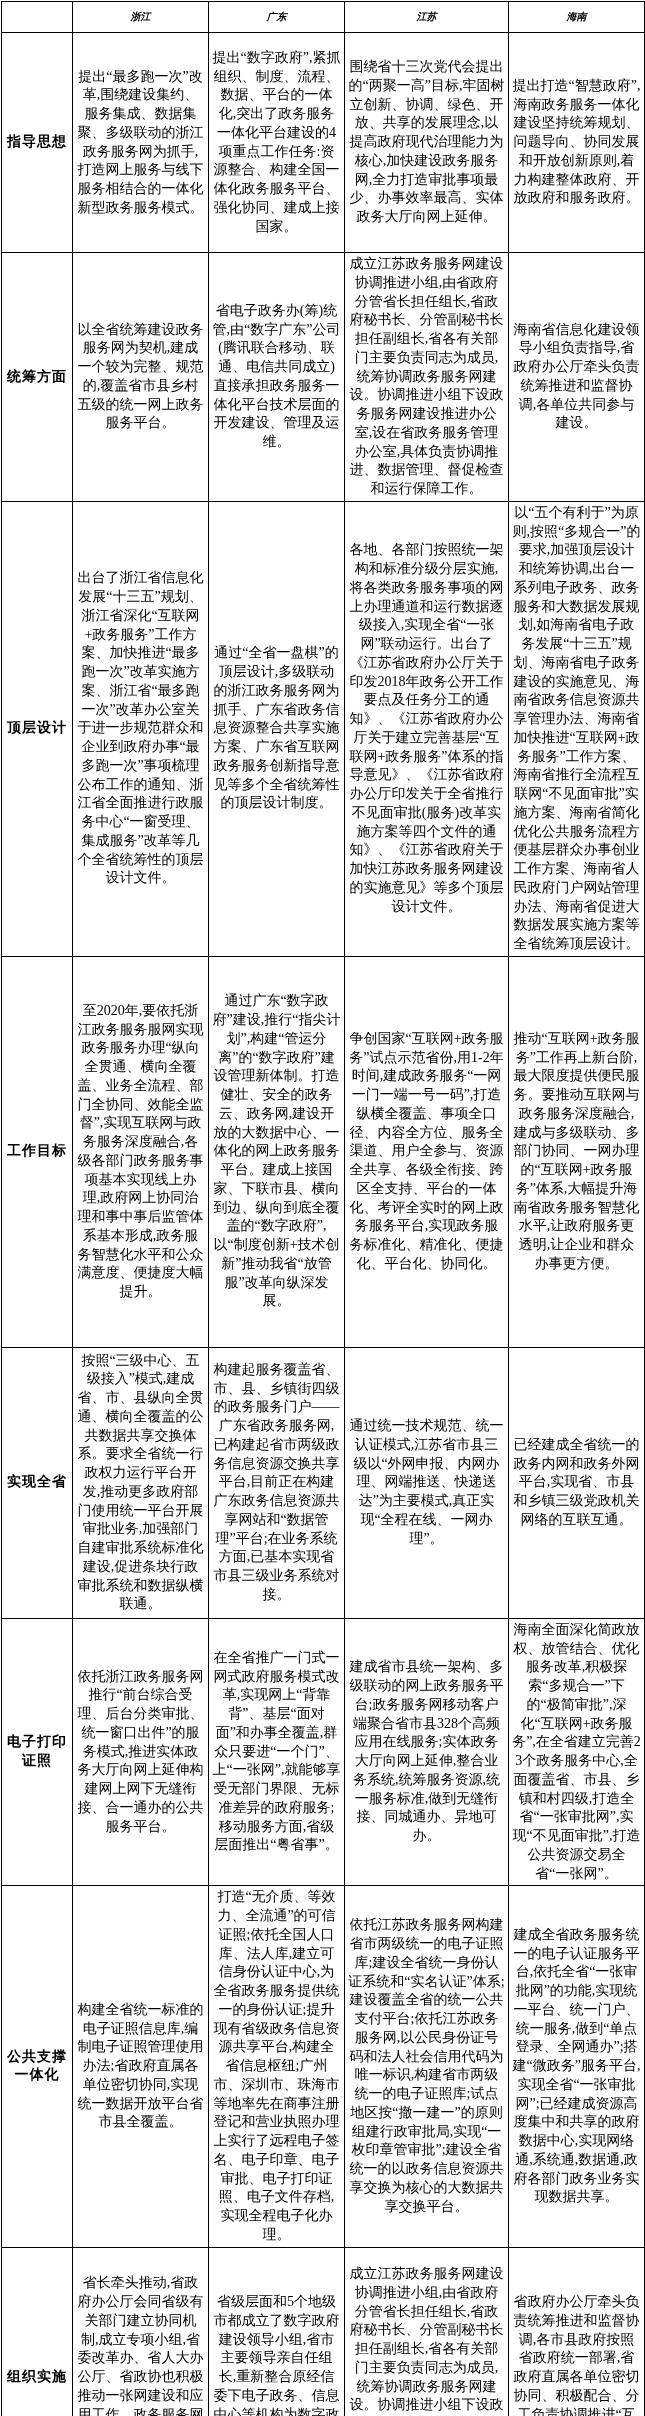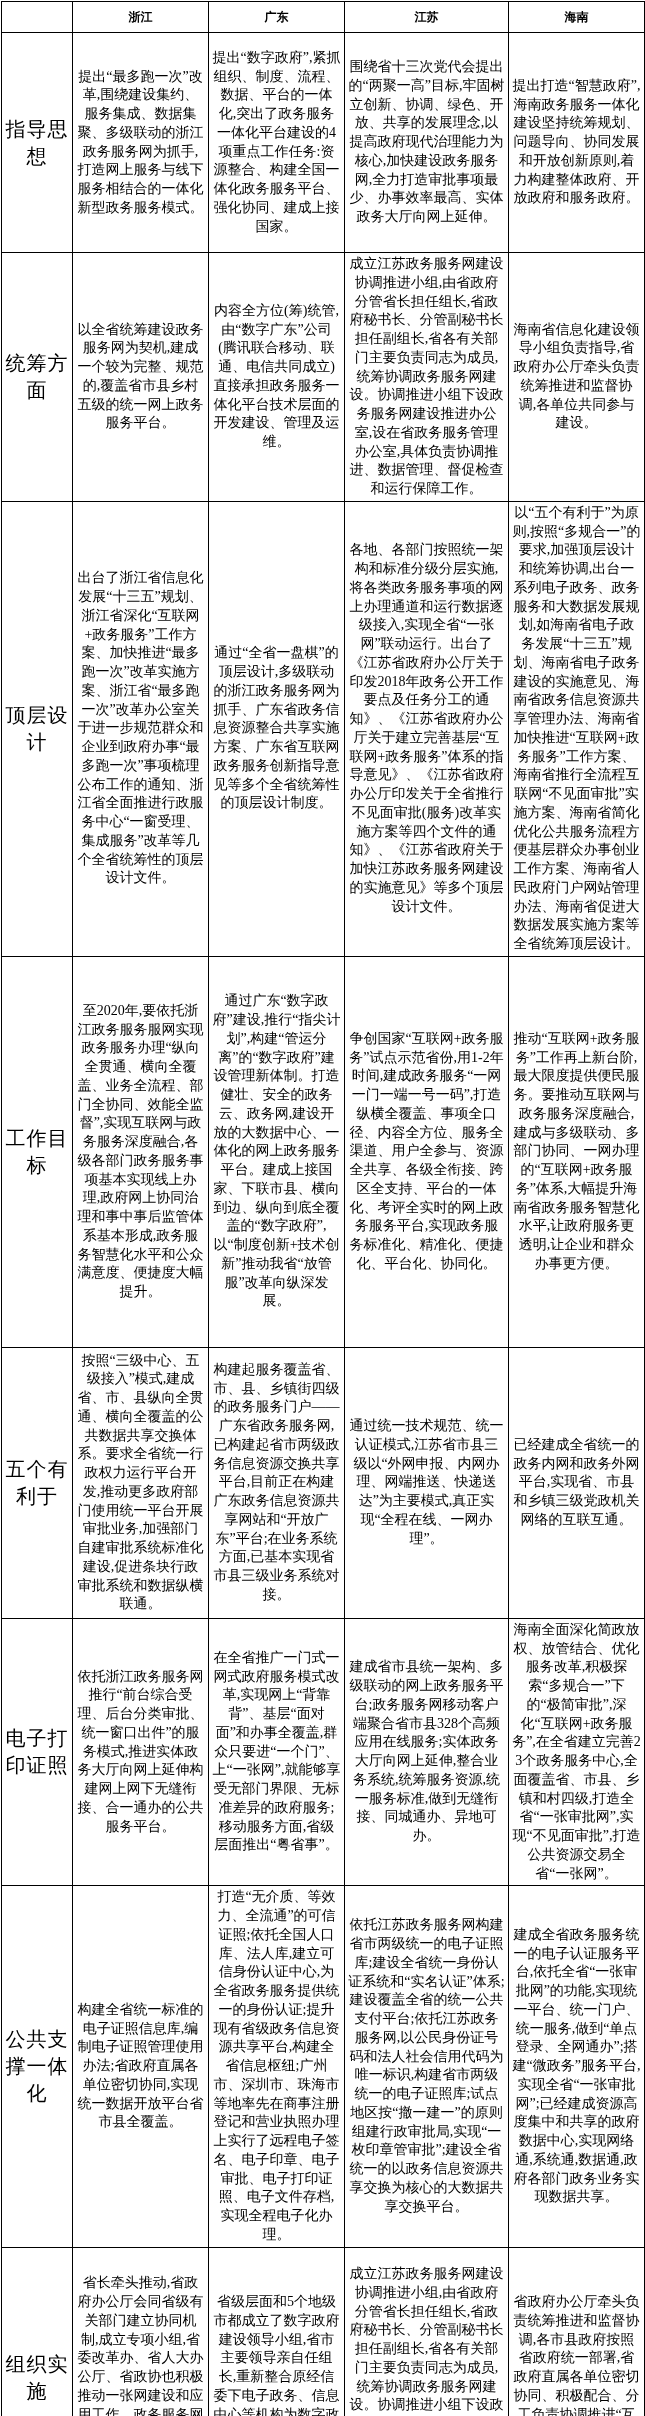--- a/index.html
+++ b/index.html
@@ -30,26 +30,27 @@
     padding: 2px 3px;
     vertical-align: middle;
     text-align: center;
     font-size: 14px;
     line-height: 1.34;
     word-break: break-all;
     overflow-wrap: break-word;
   }
   table.cmp thead th {
     font-weight: bold;
-    font-size: 12px;
+    font-size: 10px;
     height: 26px;
+    font-style: italic;
   }
   table.cmp th.rowlabel {
-    font-weight: normal;
-    font-size: 20px;
+    font-weight: bold;
+    font-size: 14px;
     letter-spacing: 1px;
   }
   tr.h222 { height: 220px; }
   tr.h240 { height: 238px; }
   tr.h433 { height: 431px; }
   tr.h393 { height: 391px; }
   tr.h273 { height: 271px; }
   tr.h254 { height: 252px; }
   tr.h308 { height: 306px; }
   tr.h263 { height: 261px; }
@@ -79,42 +80,42 @@
       <tr class="h222">
         <th class="rowlabel">指导思想</th>
         <td>提出“最多跑一次”改革,围绕建设集约、服务集成、数据集聚、多级联动的浙江政务服务网为抓手,打造网上服务与线下服务相结合的一体化新型政务服务模式。</td>
         <td>提出“数字政府”,紧抓组织、制度、流程、数据、平台的一体化,突出了政务服务一体化平台建设的4项重点工作任务:资源整合、构建全国一体化政务服务平台、强化协同、建成上接国家。</td>
         <td>围绕省十三次党代会提出的“两聚一高”目标,牢固树立创新、协调、绿色、开放、共享的发展理念,以提高政府现代治理能力为核心,加快建设政务服务网,全力打造审批事项最少、办事效率最高、实体政务大厅向网上延伸。</td>
         <td>提出打造“智慧政府”,海南政务服务一体化建设坚持统筹规划、问题导向、协同发展和开放创新原则,着力构建整体政府、开放政府和服务政府。</td>
       </tr>
       <tr class="h240">
         <th class="rowlabel">统筹方面</th>
         <td>以全省统筹建设政务服务网为契机,建成一个较为完整、规范的,覆盖省市县乡村五级的统一网上政务服务平台。</td>
-        <td>内容全方位(筹)统管,由“数字广东”公司(腾讯联合移动、联通、电信共同成立)直接承担政务服务一体化平台技术层面的开发建设、管理及运维。</td>
+        <td>省电子政务办(筹)统管,由“数字广东”公司(腾讯联合移动、联通、电信共同成立)直接承担政务服务一体化平台技术层面的开发建设、管理及运维。</td>
         <td>成立江苏政务服务网建设协调推进小组,由省政府分管省长担任组长,省政府秘书长、分管副秘书长担任副组长,省各有关部门主要负责同志为成员,统筹协调政务服务网建设。协调推进小组下设政务服务网建设推进办公室,设在省政务服务管理办公室,具体负责协调推进、数据管理、督促检查和运行保障工作。</td>
         <td>海南省信息化建设领导小组负责指导,省政府办公厅牵头负责统筹推进和监督协调,各单位共同参与建设。</td>
       </tr>
       <tr class="h433">
         <th class="rowlabel">顶层设计</th>
         <td>出台了浙江省信息化发展“十三五”规划、浙江省深化“互联网+政务服务”工作方案、加快推进“最多跑一次”改革实施方案、浙江省“最多跑一次”改革办公室关于进一步规范群众和企业到政府办事“最多跑一次”事项梳理公布工作的通知、浙江省全面推进行政服务中心“一窗受理、集成服务”改革等几个全省统筹性的顶层设计文件。</td>
         <td>通过“全省一盘棋”的顶层设计,多级联动的浙江政务服务网为抓手、广东省政务信息资源整合共享实施方案、广东省互联网政务服务创新指导意见等多个全省统筹性的顶层设计制度。</td>
         <td>各地、各部门按照统一架构和标准分级分层实施,将各类政务服务事项的网上办理通道和运行数据逐级接入,实现全省“一张网”联动运行。出台了《江苏省政府办公厅关于印发2018年政务公开工作要点及任务分工的通知》、《江苏省政府办公厅关于建立完善基层“互联网+政务服务”体系的指导意见》、《江苏省政府办公厅印发关于全省推行不见面审批(服务)改革实施方案等四个文件的通知》、《江苏省政府关于加快江苏政务服务网建设的实施意见》等多个顶层设计文件。</td>
         <td>以“五个有利于”为原则,按照“多规合一”的要求,加强顶层设计和统筹协调,出台一系列电子政务、政务服务和大数据发展规划,如海南省电子政务发展“十三五”规划、海南省电子政务建设的实施意见、海南省政务信息资源共享管理办法、海南省加快推进“互联网+政务服务”工作方案、海南省推行全流程互联网“不见面审批”实施方案、海南省简化优化公共服务流程方便基层群众办事创业工作方案、海南省人民政府门户网站管理办法、海南省促进大数据发展实施方案等全省统筹顶层设计。</td>
       </tr>
       <tr class="h393">
         <th class="rowlabel">工作目标</th>
         <td>至2020年,要依托浙江政务服务服网实现政务服务办理“纵向全贯通、横向全覆盖、业务全流程、部门全协同、效能全监督”,实现互联网与政务服务深度融合,各级各部门政务服务事项基本实现线上办理,政府网上协同治理和事中事后监管体系基本形成,政务服务智慧化水平和公众满意度、便捷度大幅提升。</td>
         <td>通过广东“数字政府”建设,推行“指尖计划”,构建“管运分离”的“数字政府”建设管理新体制。打造健壮、安全的政务云、政务网,建设开放的大数据中心、一体化的网上政务服务平台。建成上接国家、下联市县、横向到边、纵向到底全覆盖的“数字政府”,以“制度创新+技术创新”推动我省“放管服”改革向纵深发展。</td>
         <td>争创国家“互联网+政务服务”试点示范省份,用1-2年时间,建成政务服务“一网一门一端一号一码”,打造纵横全覆盖、事项全口径、内容全方位、服务全渠道、用户全参与、资源全共享、各级全衔接、跨区全支持、平台的一体化、考评全实时的网上政务服务平台,实现政务服务标准化、精准化、便捷化、平台化、协同化。</td>
         <td>推动“互联网+政务服务”工作再上新台阶,最大限度提供便民服务。要推动互联网与政务服务深度融合,建成与多级联动、多部门协同、一网办理的“互联网+政务服务”体系,大幅提升海南省政务服务智慧化水平,让政府服务更透明,让企业和群众办事更方便。</td>
       </tr>
       <tr class="h273">
-        <th class="rowlabel">五个有利于</th>
+        <th class="rowlabel">实现全省</th>
         <td>按照“三级中心、五级接入”模式,建成省、市、县纵向全贯通、横向全覆盖的公共数据共享交换体系。要求全省统一行政权力运行平台开发,推动更多政府部门使用统一平台开展审批业务,加强部门自建审批系统标准化建设,促进条块行政审批系统和数据纵横联通。</td>
-        <td>构建起服务覆盖省、市、县、乡镇街四级的政务服务门户——广东省政务服务网,已构建起省市两级政务信息资源交换共享平台,目前正在构建广东政务信息资源共享网站和“开放广东”平台;在业务系统方面,已基本实现省市县三级业务系统对接。</td>
+        <td>构建起服务覆盖省、市、县、乡镇街四级的政务服务门户——广东省政务服务网,已构建起省市两级政务信息资源交换共享平台,目前正在构建广东政务信息资源共享网站和“数据管理”平台;在业务系统方面,已基本实现省市县三级业务系统对接。</td>
         <td>通过统一技术规范、统一认证模式,江苏省市县三级以“外网申报、内网办理、网端推送、快递送达”为主要模式,真正实现“全程在线、一网办理”。</td>
         <td>已经建成全省统一的政务内网和政务外网平台,实现省、市县和乡镇三级党政机关网络的互联互通。</td>
       </tr>
       <tr class="h254">
         <th class="rowlabel">电子打印证照</th>
         <td>依托浙江政务服务网推行“前台综合受理、后台分类审批、统一窗口出件”的服务模式,推进实体政务大厅向网上延伸构建网上网下无缝衔接、合一通办的公共服务平台。</td>
         <td>在全省推广一门式一网式政府服务模式改革,实现网上“背靠背”、基层“面对面”和办事全覆盖,群众只要进“一个门”、上“一张网”,就能够享受无部门界限、无标准差异的政府服务;移动服务方面,省级层面推出“粤省事”。</td>
         <td>建成省市县统一架构、多级联动的网上政务服务平台;政务服务网移动客户端聚合省市县328个高频应用在线服务;实体政务大厅向网上延伸,整合业务系统,统筹服务资源,统一服务标准,做到无缝衔接、同城通办、异地可办。</td>
         <td>海南全面深化简政放权、放管结合、优化服务改革,积极探索“多规合一”下的“极简审批”,深化“互联网+政务服务”,在全省建立完善23个政务服务中心,全面覆盖省、市县、乡镇和村四级,打造全省“一张审批网”,实现“不见面审批”,打造公共资源交易全省“一张网”。</td>
       </tr>

